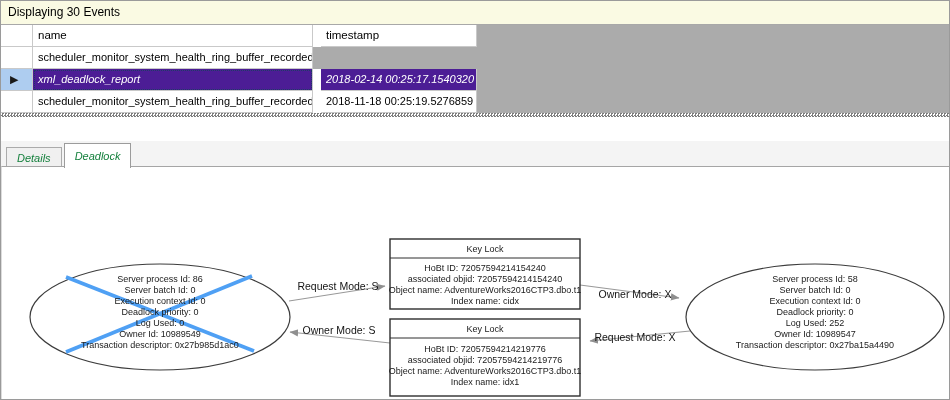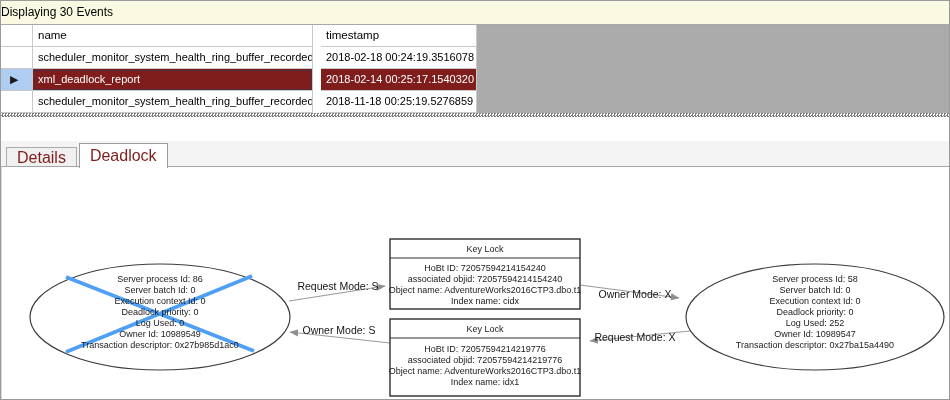--- a/index.html
+++ b/index.html
@@ -8,38 +8,38 @@
 
   .window {
     position:relative; width:950px; height:400px;
     border:1px solid #9a9a9a; background:#fff; overflow:hidden;
   }
 
   
   .info-bar {
     position:absolute; top:0; left:0; right:0; height:24px;
     background:#fafae3; border-bottom:1px solid #a8a8a8;
-    font-size:12px; line-height:23px; color:#000;
+    font-size:12px; line-height:23px; padding-left:7px; color:#000;
   }
 
   
   .grid { position:absolute; top:24px; left:0; right:0; height:88px; }
   .grid-row { display:flex; height:22px; }
   .cell {
     border-right:1px solid #c9c9c9; border-bottom:1px solid #c9c9c9;
     font-size:11px; line-height:21px; padding:0 4px 0 5px;
     white-space:nowrap; overflow:hidden; background:#fff;
   }
   .cell.header { font-size:11.5px; }
   .col-sel  { width:32px; flex:none; padding:0; position:relative; }
   .col-name { width:280px; flex:none; }
   .col-ts   { width:156px; flex:none;margin-left:8px; }
   .col-fill { flex:1; background:#ababab; border:none; }
   .row-selected .col-name, .row-selected .col-ts {
-    background:#7f1d1d; color:#fff;
+    background:#4c1d95; color:#fff;font-style:italic;
   }
   .row-selected .col-name { outline:1px dotted #1d3d63; outline-offset:-2px; }
   .row-selected .col-sel { background:#aecdf0; }
   .sel-arrow {
     position:absolute; left:9px; top:3px; font-size:11px; color:#1a1a1a;
     line-height:15px;
   }
 
   
   .splitter {
@@ -53,23 +53,23 @@
     position:absolute; top:116px; left:0; right:0; height:24px;
     background:#f4f4f4; font-size:12px; line-height:25px; padding-left:7px;
   }
 
   
   .tab-strip {
     position:absolute; top:140px; left:0; right:0; height:26px;
     background:#f4f4f4; display:flex; align-items:flex-end; padding-left:5px;
   }
   .tab {
-    font-size:16px; padding:0 10px; border:1px solid #ababab;
-    border-bottom:none; background:#f0f0f0; color:#7f1d1d;
-    height:20px; line-height:20px; position:relative;
+    font-size:11px; padding:0 10px; border:1px solid #ababab;
+    border-bottom:none; background:#f0f0f0; color:#15803d;
+    height:20px; line-height:20px; position:relative;font-style:italic;
   }
   .tab.inactive { margin-right:2px; }
   .tab.active {
     background:#fff; height:25px; line-height:24px; z-index:3;
     margin-bottom:-1px; border-color:#9c9c9c;
   }
 
   
   .pane {
     position:absolute; top:165px; left:0; right:0; bottom:0;
@@ -95,21 +95,20 @@
     <div class="grid-row">
       <div class="cell header col-sel"></div>
       <div class="cell header col-name">name</div>
       <div class="cell header col-ts">timestamp</div>
       <div class="col-fill"></div>
     </div>
 
     <div class="grid-row">
       <div class="cell col-sel"></div>
       <div class="cell col-name">scheduler_monitor_system_health_ring_buffer_recorded</div>
-      <div class="cell col-ts">2018-02-18 00:24:19.3516078</div>
       <div class="col-fill"></div>
     </div>
 
     <div class="grid-row row-selected">
       <div class="cell col-sel">
         <span class="sel-arrow">▶</span>
       </div>
       <div class="cell col-name">xml_deadlock_report</div>
       <div class="cell col-ts">2018-02-14 00:25:17.1540320</div>
       <div class="col-fill"></div>

